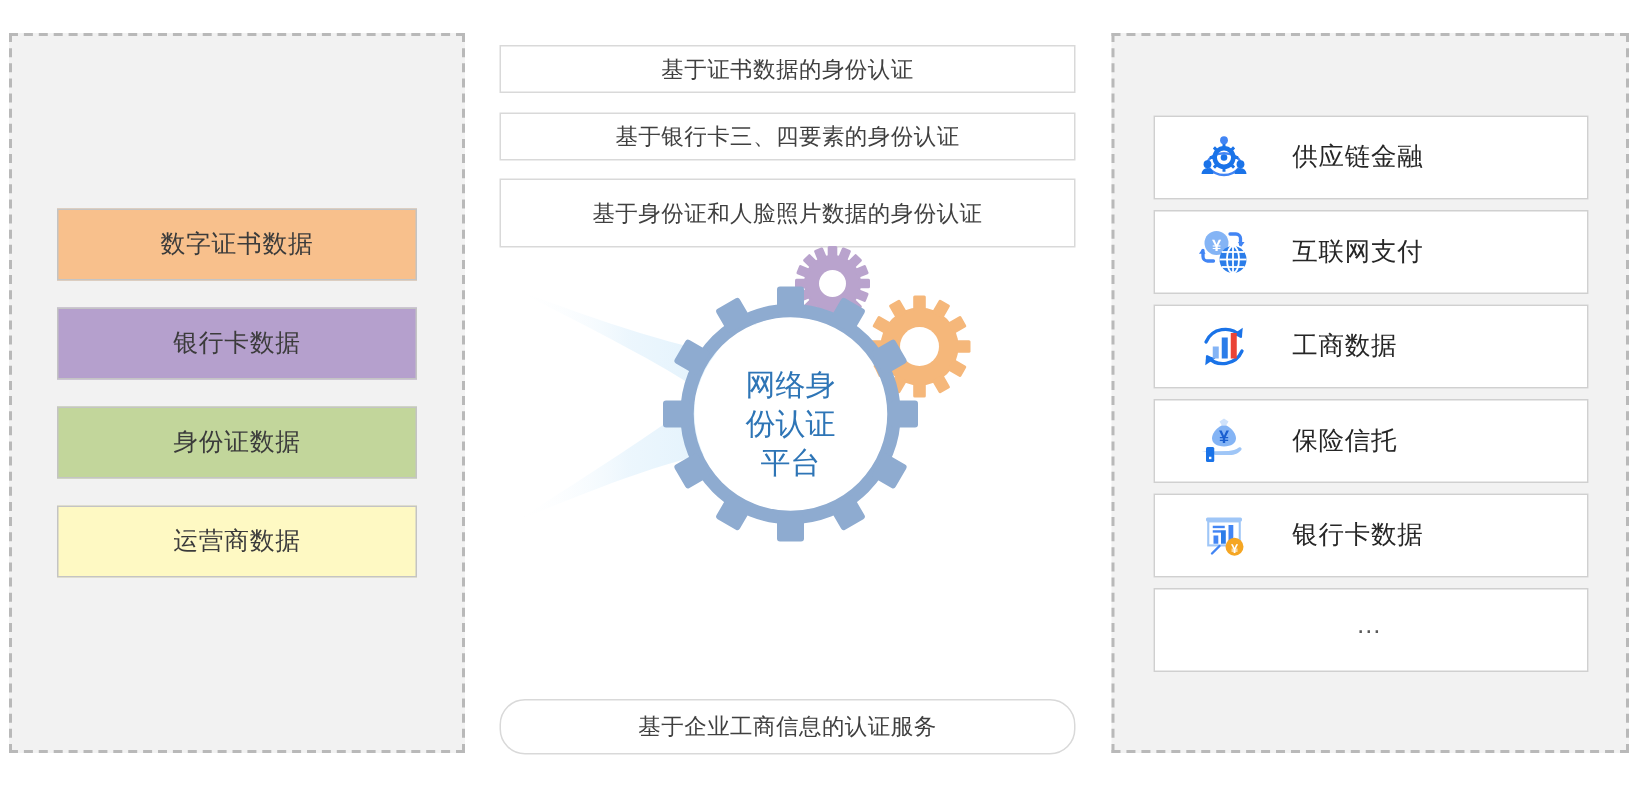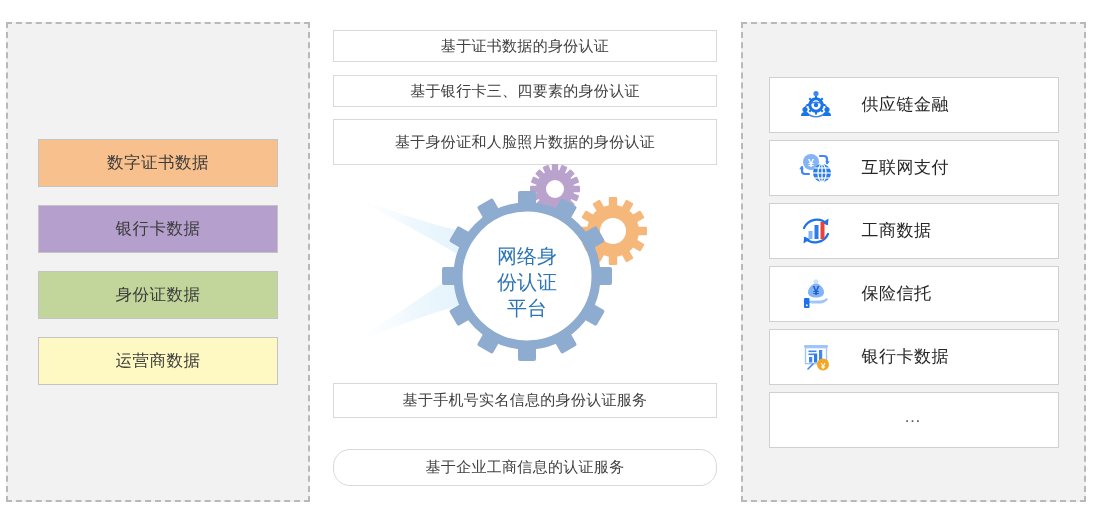--- a/index.html
+++ b/index.html
@@ -65,21 +65,21 @@
     align-items: center;
     justify-content: center;
     font-size: 15px;
     color: #404040;
     letter-spacing: 0.3px;
   }
   .svc-box.b1 { top: 30px; }
   .svc-box.b2 { top: 75px; font-family: Liberation Serif, serif; }
   .svc-box.b3 { top: 119px; height: 46px; }
   .svc-box.b4 { top: 383px; height: 35px; }
-  .svc-box.b5 { top: 449px; height: 37px; border-radius: 17px; }
+  .svc-box.b5 { top: 466px; height: 37px; border-radius: 17px; }
 
   
   #central-graphic {
     position: absolute;
     left: 10px;
     top: 163px;
     width: 376px;
     height: 215px;
   }
   #central-graphic svg { display: block; }
@@ -250,23 +250,20 @@
         </g>
         <circle cx="0" cy="0" r="64" fill="#ffffff"></circle>
       </g>
 
       <text x="184" y="100" text-anchor="middle" font-family="Liberation Sans, DejaVu Sans, sans-serif" font-size="20" fill="#2e75b6" id="pt1">网络身</text>
       <text x="184" y="126" text-anchor="middle" font-family="Liberation Sans, DejaVu Sans, sans-serif" font-size="20" fill="#2e75b6" id="pt2">份认证</text>
       <text x="184" y="152" text-anchor="middle" font-family="Liberation Sans, DejaVu Sans, sans-serif" font-size="20" fill="#2e75b6" id="pt3">平台</text>
     </svg>
   </div>
 
-  <div class="svc-box b4">
-    <span>基于手机号实名信息的身份认证服务</span>
-  </div>
   <div class="svc-box b5">
     <span>基于企业工商信息的认证服务</span>
   </div>
 </div>
 
 <div id="right-panel">
 
   <div class="app-box">
     <div class="app-icon">
       <svg width="40" height="40" viewBox="0 0 40 40">

